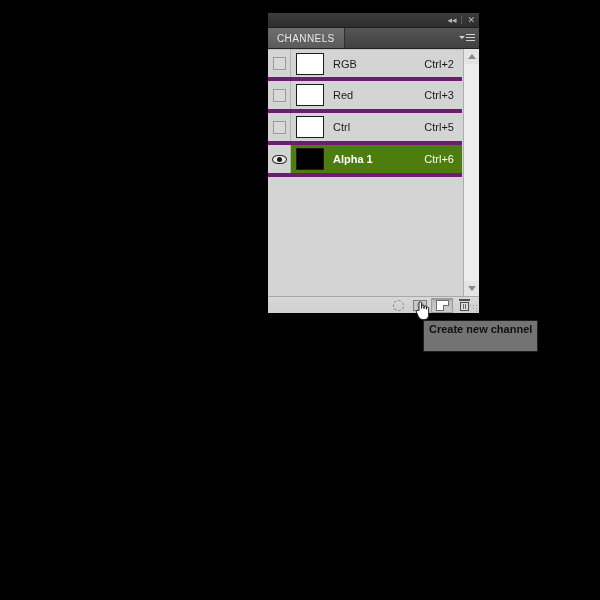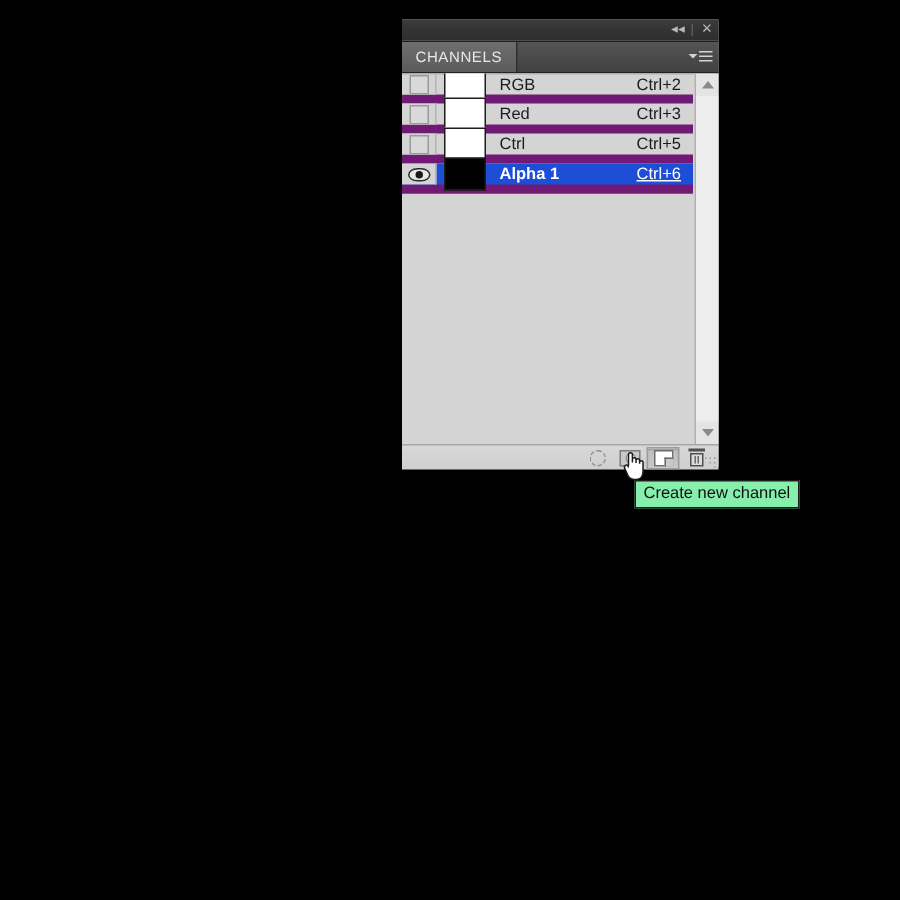--- a/index.html
+++ b/index.html
@@ -125,29 +125,29 @@
   .rows {
     position: absolute;
     left: 0; top: 0;
     width: 194px;
   }
 
   .row {
     position: relative;
     display: flex;
     align-items: center;
-    height: 20px;
-    border-bottom: 6px solid #701a75;
+    height: 32px;
+    border-bottom: 4px solid #701a75;
     box-sizing: border-box;
     cursor: default;
   }
   .row:first-child { border-top: 1px solid #c0c0c0; }
 
   .row.selected {
-    background: #1d4ed8;
+    background: #4d7c0f;
   }
 
   .eye-cell {
     width: 23px;
     min-width: 23px;
     height: 100%;
     display: flex;
     align-items: center;
     justify-content: center;
     border-right: 1px solid #b4b4b4;
@@ -207,21 +207,21 @@
     color: #ffffff;
     font-weight: bold;
   }
 
   .row-shortcut {
     font-size: 11px;
     color: #1c1c1c;
     margin-right: 8px;
     font-family: "Liberation Sans", sans-serif;
   }
-  .row.selected .row-shortcut { color: #ffffff; text-decoration: underline; }
+  .row.selected .row-shortcut { color: #ffffff; }
 
   
   .scrollbar {
     position: absolute;
     right: 0;
     top: 0;
     width: 16px;
     height: 247px;
     background: #e4e4e4;
     border-left: 1px solid #aeaeae;
@@ -371,27 +371,28 @@
     width: 18px;
     height: 24px;
     pointer-events: none;
   }
 
   
   .tooltip {
     position: absolute;
     left: 423px;
     top: 320px;
-    background: #86efac;
+    background: #737373;
     border: 1px solid #1d1d1d;
     color: #101010;
     font-size: 11px;
-    padding: 2px 5px 3px 5px;
+    padding: 2px 5px 16px 5px;
     white-space: nowrap;
     font-family: "Liberation Sans", sans-serif;
+    font-weight: bold;
   }
 </style>
 </head>
 <body>
 
 <div id="stage">
 
   <div class="panel">
 
     <div class="panel-titlebar">

